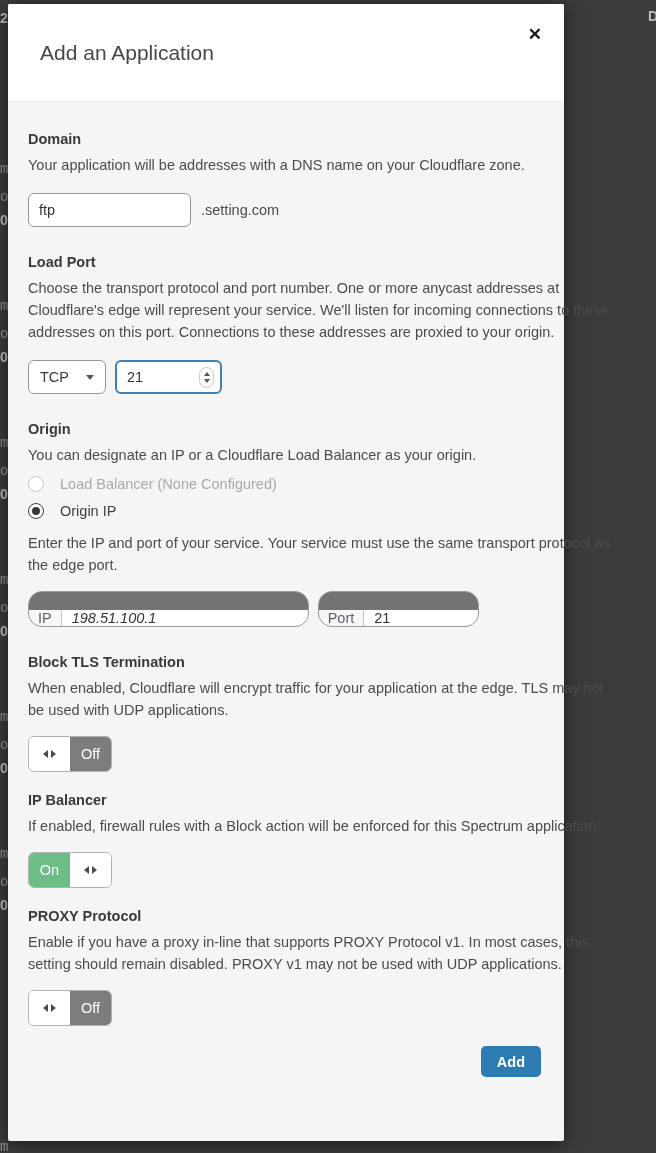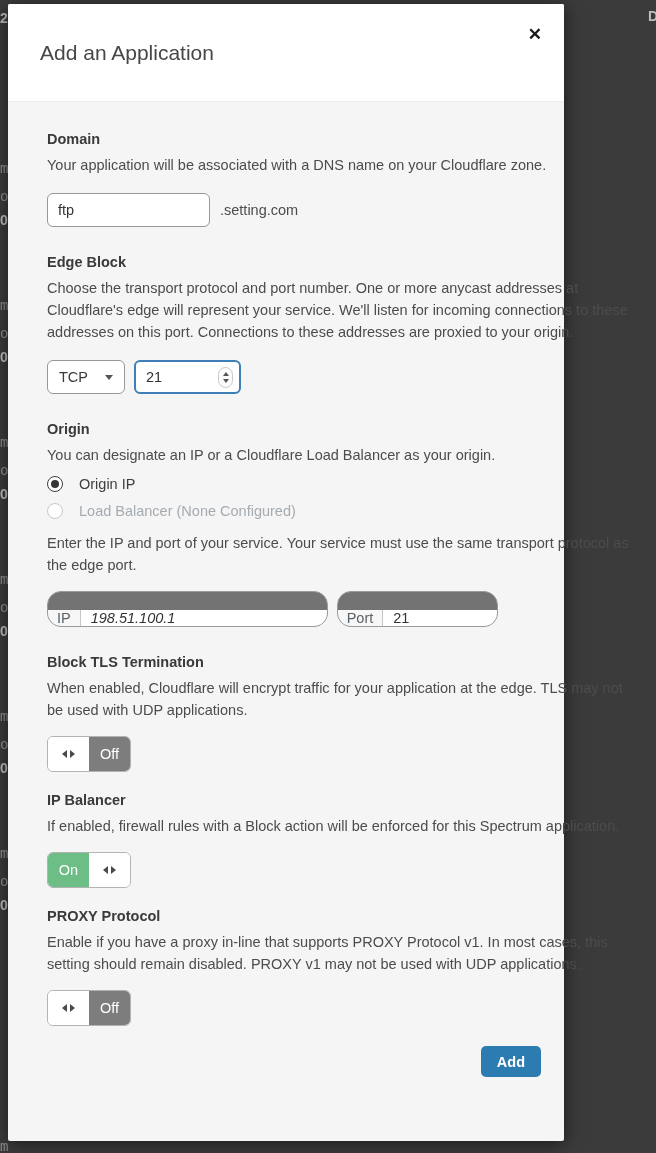--- a/index.html
+++ b/index.html
@@ -26,21 +26,21 @@
   .modal-header {
     background:#fff; padding:37px 32px 36px; position:relative;
     border-bottom:1px solid #ececec; border-radius:2px 2px 0 0;
   }
   .modal-title { font-size:21px; font-weight:400; color:#474747; margin:0; }
   .close-btn {
     position:absolute; top:18px; right:18px;
     background:none; border:none; cursor:pointer;
     font-size:17px; font-weight:bold; color:#1a1a1a; line-height:1; padding:4px;
   }
-  .modal-body { flex:1; padding:29px 23px 0 39px; }
+  .modal-body { flex:1; padding:29px 23px 0 20px; }
 
   .sec { margin-bottom:27px; }
   .sec.toggle-sec { margin-bottom:20px; }
   .sec h3 { font-size:14.5px; font-weight:700; color:#3a3a3a; margin:0 0 7px; }
   .sec p  { font-size:14.5px; color:#4c4c4c; margin:0 0 15px; line-height:22px; width:585px; }
 
   .row { display:flex; align-items:center; }
 
   
   .txt {
@@ -147,29 +147,29 @@
 
   <div class="modal-header">
     <h2 class="modal-title">Add an Application</h2>
     <button class="close-btn">✕</button>
   </div>
 
   <div class="modal-body">
 
     <section class="sec">
       <h3>Domain</h3>
-      <p style="margin-bottom:17px;">Your application will be associated with a DNS name on your Cloudflare zone.</p>
+      <p style="margin-bottom:17px;">Your application will be addresses with a DNS name on your Cloudflare zone.</p>
       <div class="row">
         <input class="txt domain-input" value="ftp" style="">
         <span class="suffix">.setting.com</span>
       </div>
     </section>
 
     <section class="sec">
-      <h3>Edge Block</h3>
+      <h3>Load Port</h3>
       <p style="margin-bottom:17px;">Choose the transport protocol and port number. One or more anycast addresses at Cloudflare's edge will represent your service. We'll listen for incoming connections to these addresses on this port. Connections to these addresses are proxied to your origin.</p>
       <div class="row">
         <div class="select">
           <span>TCP</span>
           <span class="caret"></span>
         </div>
         <div class="port-wrap">
           <input class="txt edge-port-input" value="21" style="">
           <span class="stepper">
             <span class="chev-up"></span>
@@ -177,28 +177,28 @@
           </span>
         </div>
       </div>
     </section>
 
     <section class="sec">
       <h3>Origin</h3>
       <p style="margin-bottom:9px;">You can designate an IP or a Cloudflare Load Balancer as your origin.</p>
 
       <div class="radio-row">
+        <span class="radio disabled"></span>
+        <span class="radio-label disabled">Load Balancer (None Configured)</span>
+      </div>
+      <div class="radio-row">
         <span class="radio">
             <span class="dot"></span>
           </span>
         <span class="radio-label">Origin IP</span>
-      </div>
-      <div class="radio-row">
-        <span class="radio disabled"></span>
-        <span class="radio-label disabled">Load Balancer (None Configured)</span>
       </div>
 
       <p class="origin-note">Enter the IP and port of your service. Your service must use the same transport protocol as the edge port.</p>
 
       <div class="row">
         <div class="group ip-group">
           <span class="addon">IP</span>
           <input value="198.51.100.1" style="">
         </div>
         <span class="group-gap"></span>

